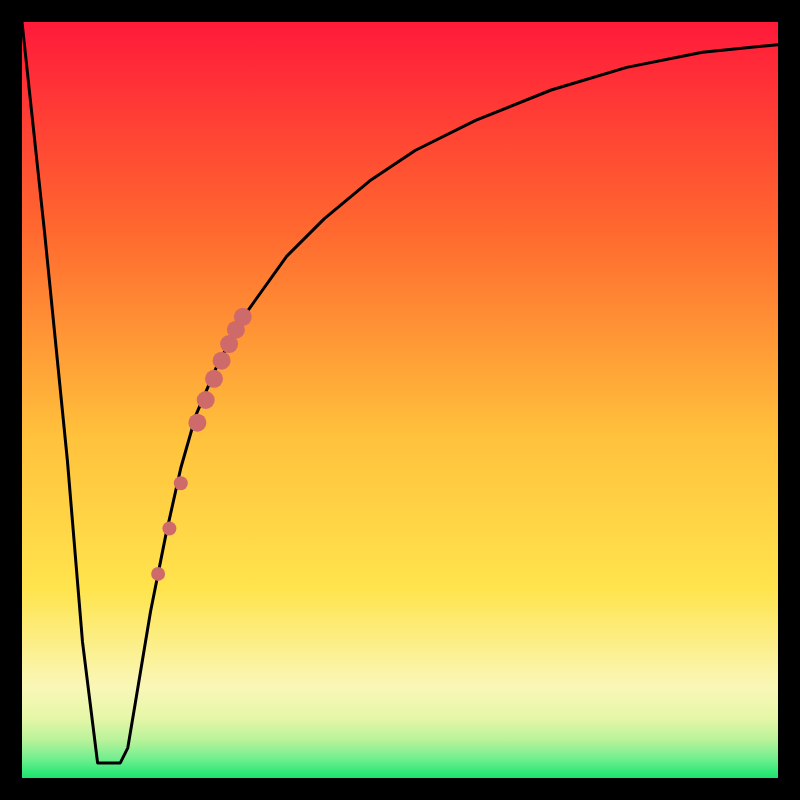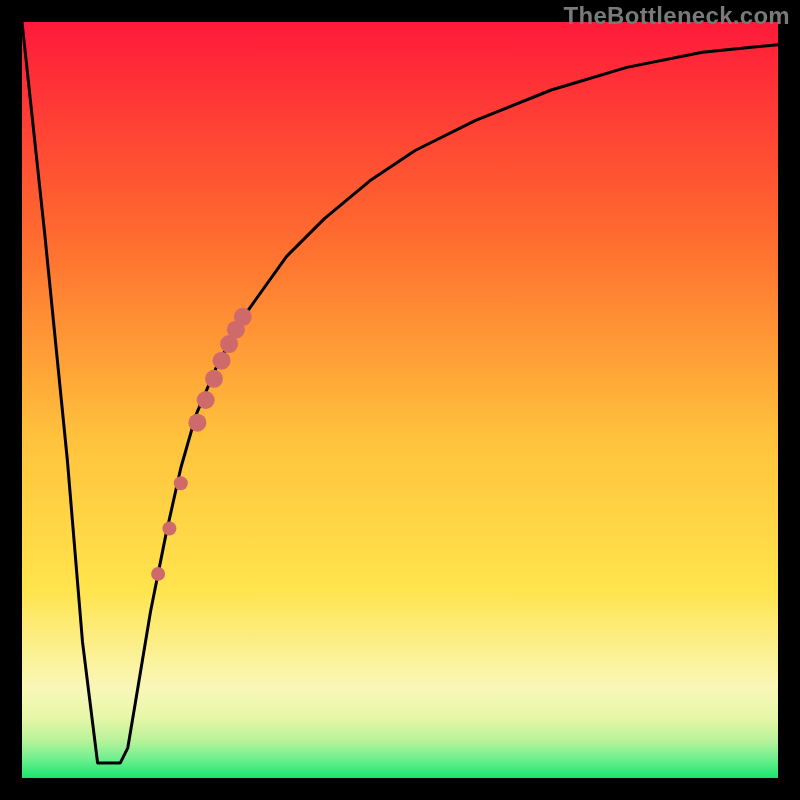--- a/index.html
+++ b/index.html
@@ -66,14 +66,13 @@
           <circle cx="175.4" cy="400.7" r="9" fill="#cf6a6a"></circle>
           <circle cx="183.7" cy="378.0" r="9" fill="#cf6a6a"></circle>
           <circle cx="192.0" cy="356.8" r="9" fill="#cf6a6a"></circle>
           <circle cx="199.6" cy="338.7" r="9" fill="#cf6a6a"></circle>
           <circle cx="207.1" cy="322.1" r="9" fill="#cf6a6a"></circle>
           <circle cx="213.9" cy="307.7" r="9" fill="#cf6a6a"></circle>
           <circle cx="220.8" cy="294.8" r="9" fill="#cf6a6a"></circle>
         </g>
     </svg>
   </div>
-  <div class="watermark">TheBottleneck.com</div>
 </div>
 
 </body></html>

